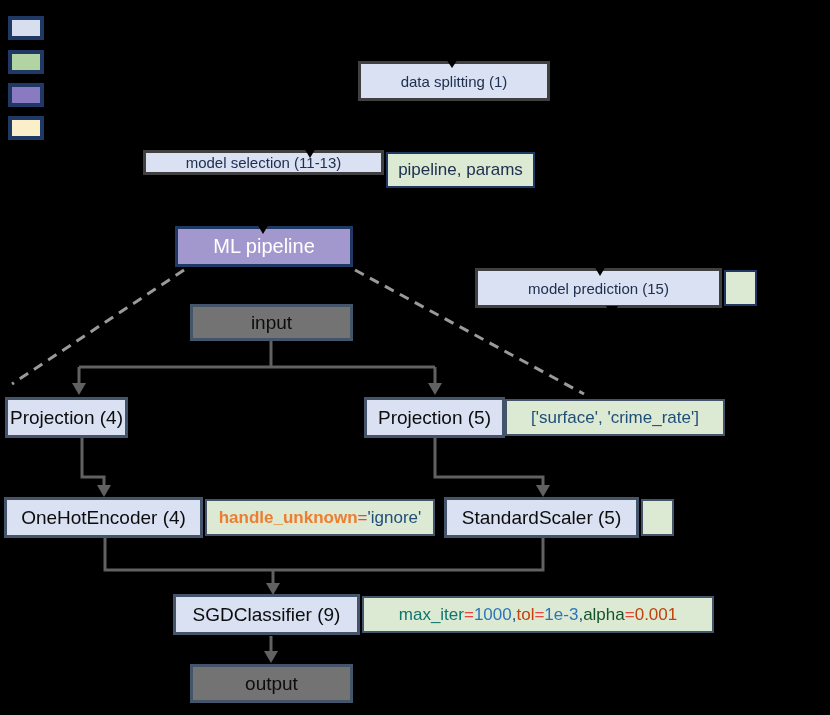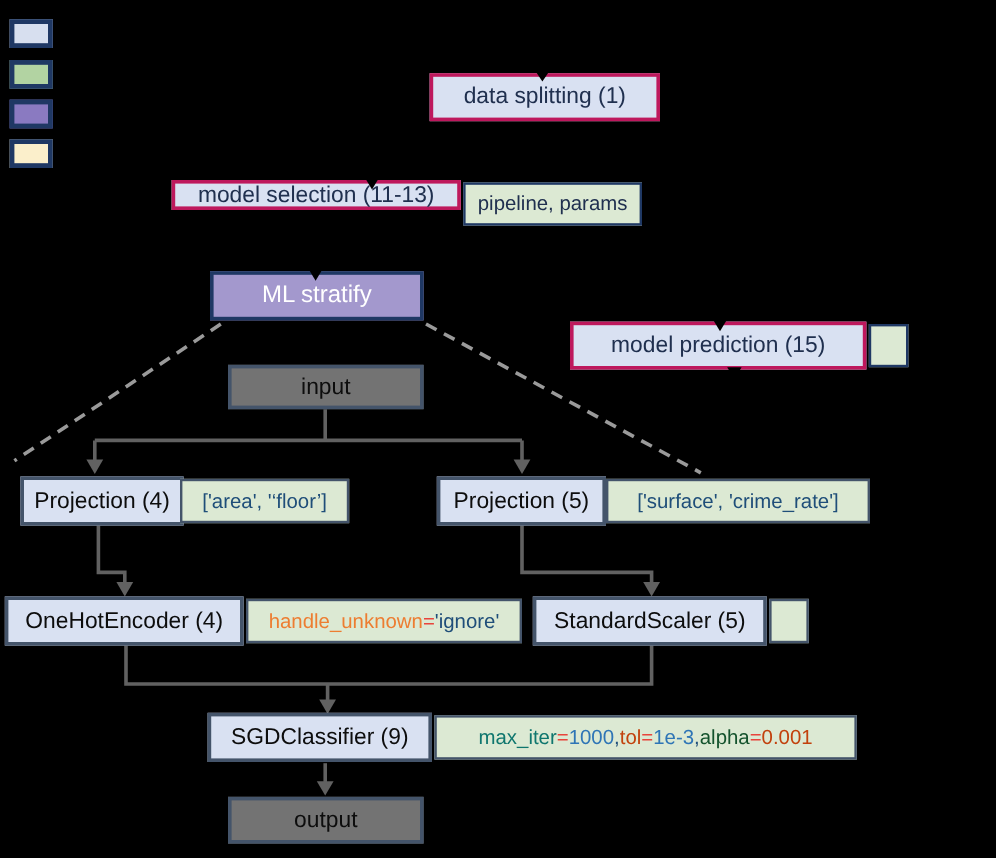--- a/index.html
+++ b/index.html
@@ -5,21 +5,21 @@
   html,body{margin:0;padding:0;background:#000;}
   .stage{position:relative;width:830px;height:715px;background:#000;overflow:hidden;
          font-family:"Liberation Sans", sans-serif;}
   svg.layer{position:absolute;left:0;top:0;width:830px;height:715px;}
   .layer-edges{z-index:1;}
   .layer-notches{z-index:6;}
   .swatch{position:absolute;left:8px;width:36px;height:24px;box-sizing:border-box;
           border:4px solid #1f3864;z-index:3;}
   .box{position:absolute;display:flex;align-items:center;justify-content:center;
        box-sizing:border-box;white-space:nowrap;z-index:4;}
-  .hdr{background:#d9e1f2;border:3px solid #be185d;color:#20304f;font-size:19px;}
+  .hdr{background:#d9e1f2;border:3px solid #404040;color:#20304f;font-size:15px;}
   .hdr-tag{background:#dce9d3;border:2px solid #1f3864;color:#20304f;font-size:17px;}
   .step{background:#d9e1f2;border:3px solid #44546a;color:#0d0d0d;font-size:19px;}
   .step-tag{background:#dce9d3;border:2px solid #44546a;color:#1f4e79;font-size:17px;}
   .io{background:#737373;border:3px solid #44546a;color:#0d0d0d;font-size:19px;}
   .mlp{background:#a398cd;border:3px solid #1f3864;color:#ffffff;font-size:20px;}
   .edge{stroke:#616161;stroke-width:3;fill:none;}
   .edge-dash{stroke:#9a9a9a;stroke-width:3;fill:none;stroke-dasharray:10 7;}
   .ah{fill:#616161;stroke:none;}
   .notch{fill:#000;stroke:none;}
 </style>
@@ -61,36 +61,35 @@
   <div class="swatch" style="top: 16px; background-color: rgb(215, 223, 239);"></div>
   <div class="swatch" style="top: 50px; background-color: rgb(178, 211, 162);"></div>
   <div class="swatch" style="top: 83px; background-color: rgb(138, 122, 193);"></div>
   <div class="swatch" style="top: 116px; background-color: rgb(251, 239, 203);"></div>
 
   <div class="box hdr" style="left:358px;top:61px;width:192px;height:40px">data splitting (1)</div>
 
   <div class="box hdr" style="left:143px;top:150px;width:241px;height:25px">model selection (11-13)</div>
   <div class="box hdr-tag" style="left:386px;top:152px;width:149px;height:36px">pipeline, params</div>
 
-  <div class="box mlp" style="left:175px;top:226px;width:178px;height:41px">ML stratify</div>
+  <div class="box mlp" style="left:175px;top:226px;width:178px;height:41px">ML pipeline</div>
 
   <div class="box hdr" style="left:475px;top:268px;width:247px;height:40px">model prediction (15)</div>
   <div class="box hdr-tag" style="left:724px;top:270px;width:33px;height:36px"></div>
 
   <div class="box io" style="left:190px;top:304px;width:163px;height:37px">input</div>
 
-  <div class="box step" style="left:17px;top:397px;width:136px;height:41px">Projection (4)</div>
-  <div class="box step-tag" style="left:150px;top:399px;width:141px;height:37px">['area', '‘floor’]</div>
+  <div class="box step" style="left:5px;top:397px;width:123px;height:41px">Projection (4)</div>
 
   <div class="box step" style="left:364px;top:397px;width:141px;height:41px">Projection (5)</div>
   <div class="box step-tag" style="left:505px;top:399px;width:220px;height:37px">['surface', 'crime_rate']</div>
 
   <div class="box step" style="left:4px;top:497px;width:199px;height:41px">OneHotEncoder (4)</div>
   <div class="box step-tag" style="left:205px;top:499px;width:230px;height:37px">
-      <span style="color: rgb(237, 125, 49);">handle_unknown</span>
+      <span style="color: rgb(237, 125, 49); font-weight: bold;">handle_unknown</span>
       <span style="color: rgb(232, 69, 60);">=</span>
       <span style="color: rgb(31, 78, 121);">'ignore'</span>
     </div>
 
   <div class="box step" style="left:444px;top:497px;width:195px;height:41px">StandardScaler (5)</div>
   <div class="box step-tag" style="left:641px;top:499px;width:33px;height:37px"></div>
 
   <div class="box step" style="left:173px;top:594px;width:187px;height:41px">SGDClassifier (9)</div>
   <div class="box step-tag" style="left:362px;top:596px;width:352px;height:37px">
       <span style="color: #0f766e;">max_iter</span>

